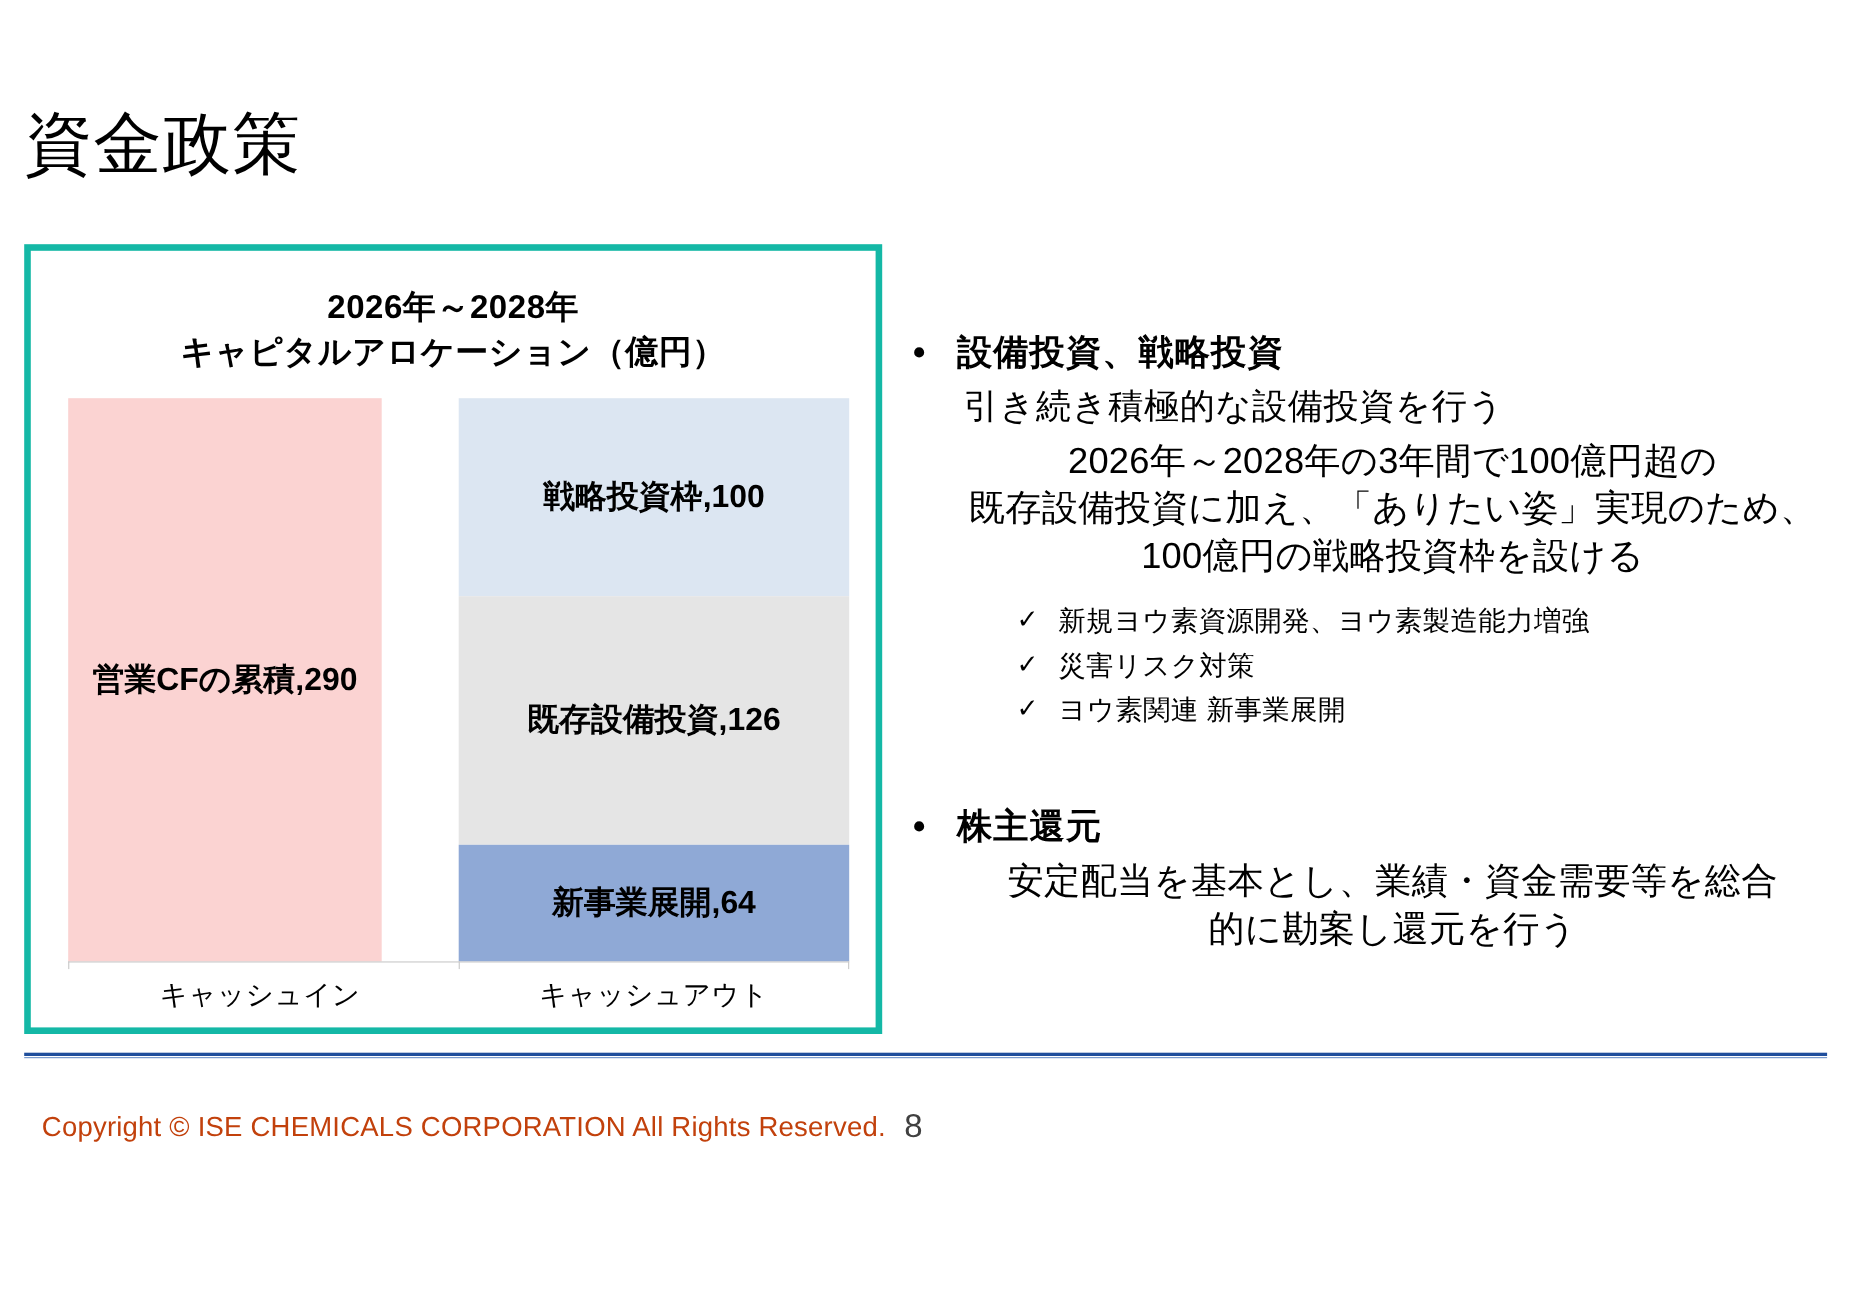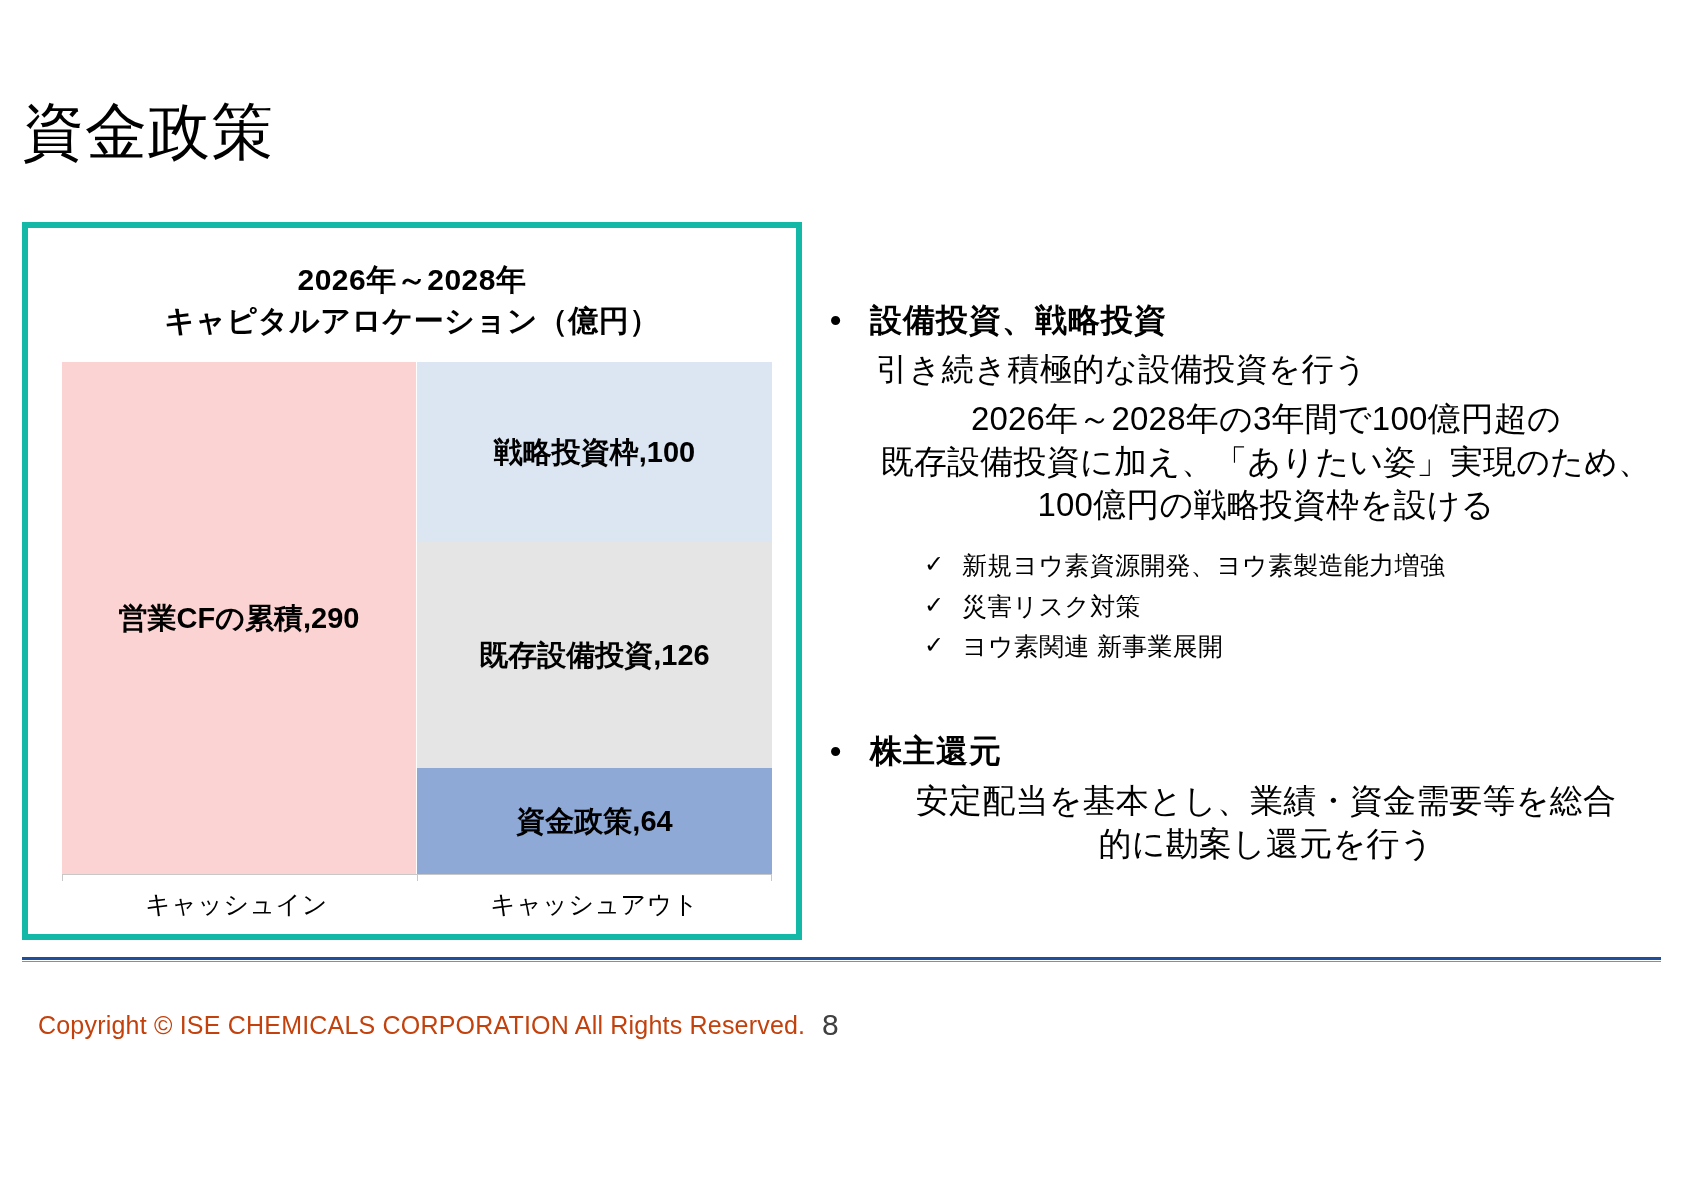--- a/index.html
+++ b/index.html
@@ -55,21 +55,21 @@
     left: 34px;
     top: 134px;
     width: 710px;
     height: 512px;
   }
   .col {
     position: absolute;
     top: 0;
     height: 100%;
   }
-  .col-in { left: 0; width: 354px; }
+  .col-in { left: 0; width: 285px; }
   .col-out { left: 355px; width: 355px; }
 
   .seg {
     position: absolute;
     left: 0;
     width: 100%;
     box-sizing: border-box;
     display: flex;
     flex-direction: row;
     align-items: center;
@@ -253,21 +253,21 @@
     <div class="col col-out">
       <div class="seg seg-strategic">
         <span class="lbl">戦略投資枠,</span>
         <span class="val">100</span>
       </div>
       <div class="seg seg-existing">
         <span class="lbl">既存設備投資,</span>
         <span class="val">126</span>
       </div>
       <div class="seg seg-shareholder">
-        <span class="lbl">資金政策,</span>
+        <span class="lbl">新事業展開,</span>
         <span class="val">64</span>
       </div>
     </div>
 
   </div>
 
   <div class="axis-line"></div>
   <div class="tick" style="left:34px;"></div>
   <div class="tick" style="left:389px;"></div>
   <div class="tick" style="left:743px;"></div>

